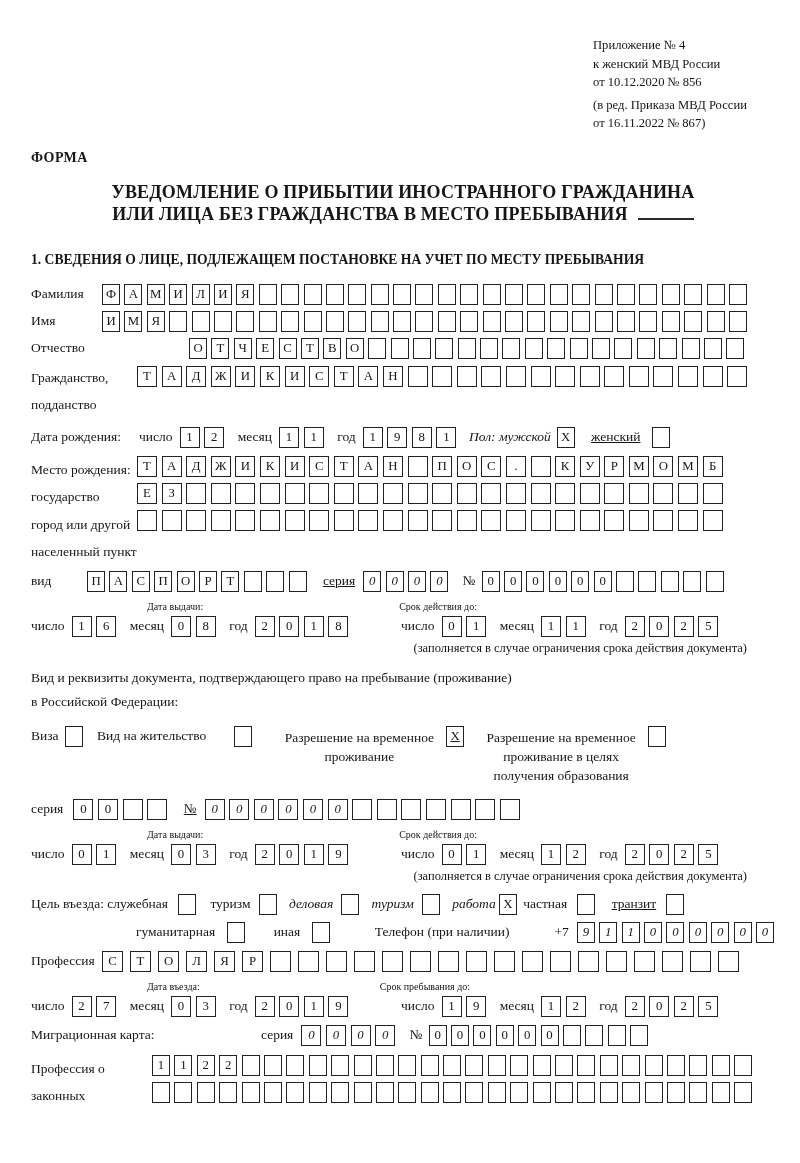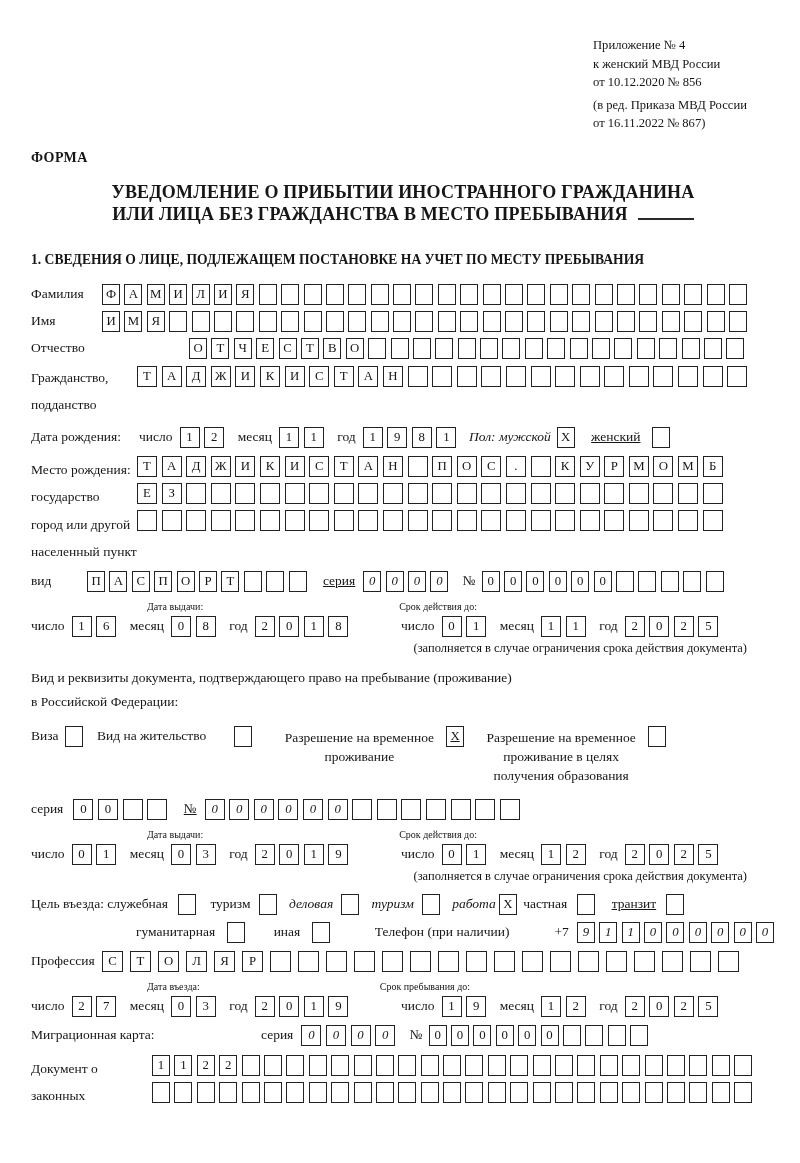--- a/index.html
+++ b/index.html
@@ -653,21 +653,21 @@
         <span class="bx">0</span>
         <span class="bx"></span>
         <span class="bx"></span>
         <span class="bx"></span>
         <span class="bx"></span>
       </span>
   </div>
 
   <div class="reps">
     <span class="reps-left">
-      <span style="display:block">Документ о</span>
+      <span style="display:block">Профессия о</span>
       <span style="display:block">законных</span>
 
     </span>
     <span class="reps-right">
       <span class="strip">
           <span class="bx">1</span>
           <span class="bx">1</span>
           <span class="bx">2</span>
           <span class="bx">2</span>
           <span class="bx"></span>

